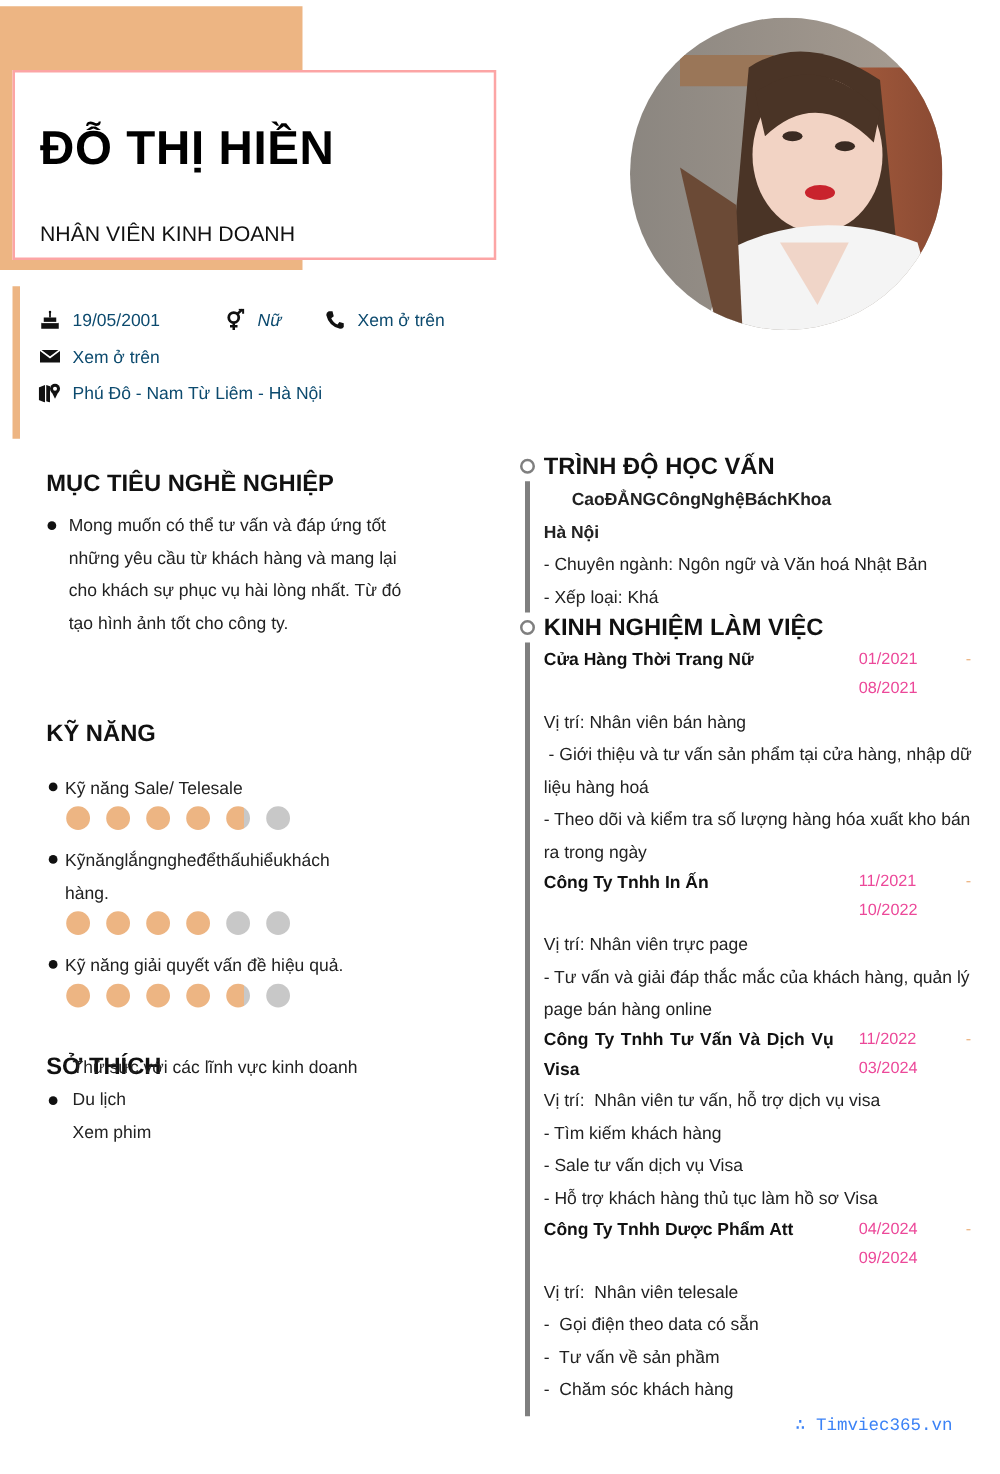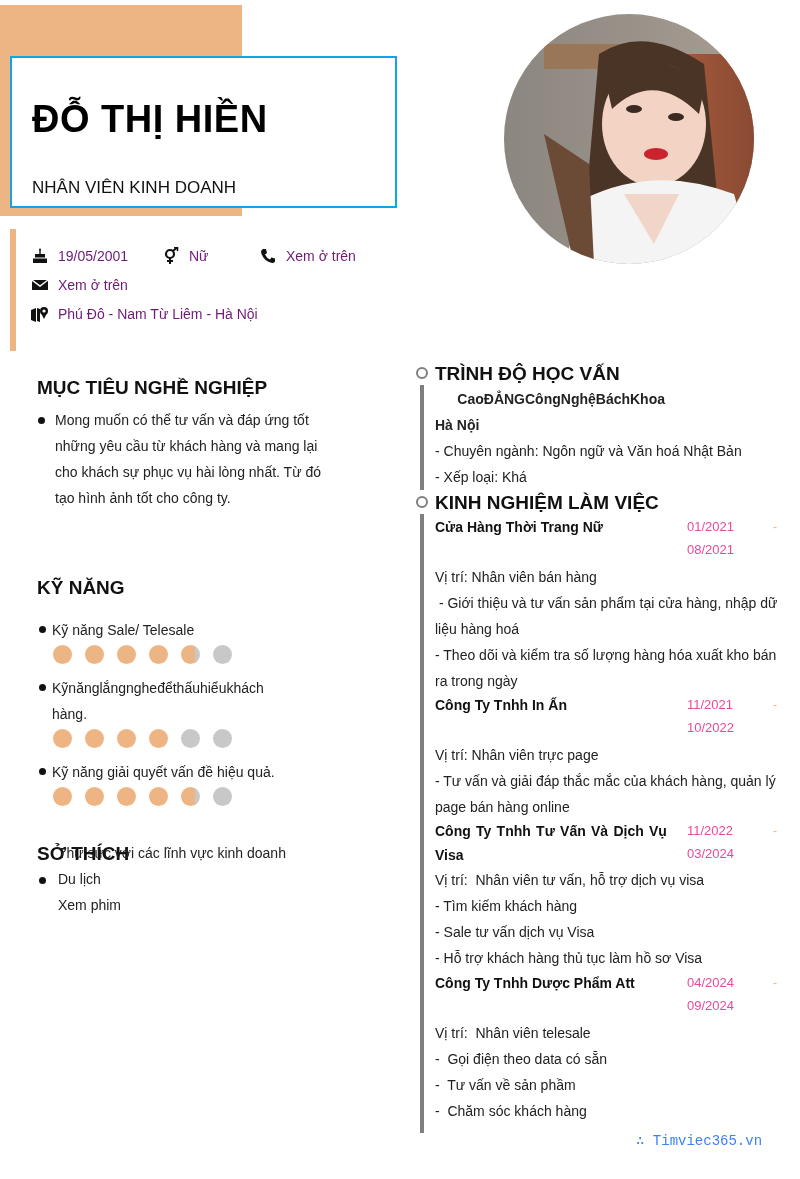--- a/index.html
+++ b/index.html
@@ -1,27 +1,27 @@
 <!DOCTYPE html>
 <html><head>
   <meta charset="utf-8">
   <style>
     * { box-sizing: border-box; margin: 0; padding: 0; }
     html, body { width: 800px; height: 1179px; background: #ffffff; overflow: hidden; }
     body { position: relative; font-family: "Liberation Sans", "DejaVu Sans", sans-serif; color: #111; }
 
     .accent-block { position: absolute; left: 0; top: 5px; width: 242px; height: 211px; background: #edb583; }
-    .name-box { position: absolute; left: 10px; top: 56px; width: 387px; height: 152px; background: #fff; border: 2px solid #0ea5e9; }
+    .name-box { position: absolute; left: 10px; top: 56px; width: 387px; height: 152px; background: #fff; border: 2px solid #fca5a5; }
     .name { position: absolute; left: 20px; top: 40px; font-size: 38px; font-weight: bold; letter-spacing: 0.5px; color: #000; }
     .title { position: absolute; left: 20px; top: 120px; font-size: 17px; color: #111; }
 
     .avatar { position: absolute; left: 504px; top: 14px; width: 250px; height: 250px; border-radius: 50%; overflow: hidden; }
 
     .contact-bar { position: absolute; left: 10px; top: 229px; width: 6px; height: 122px; background: #edb583; }
-    .contact { position: absolute; font-size: 14px; color: #701a75; display: flex; align-items: center; }
+    .contact { position: absolute; font-size: 14px; color: #0c4a6e; display: flex; align-items: center; }
     .contact .ic { width: 20px; height: 18px; margin-right: 8px; display: inline-flex; align-items: center; justify-content: center; }
 
     .section-title { position: absolute; font-size: 19px; font-weight: bold; color: #111; }
     .txt { font-size: 14px; color: #222; line-height: 26px; }
     .bullet { position: absolute; width: 7px; height: 7px; border-radius: 50%; background: #111; }
 
     .dots { position: absolute; display: flex; gap: 13px; }
     .dot { width: 19px; height: 19px; border-radius: 50%; background: #c8c8c8; }
     .dot.on { background: #edb583; }
     .dot.part { background: linear-gradient(90deg, #edb583 0 75%, #c8c8c8 75% 100%); }
@@ -81,21 +81,21 @@
     <svg width="16" height="16" viewBox="0 0 16 16">
         <rect x="1" y="10" width="14" height="5" fill="#111"></rect>
         <rect x="3" y="6" width="10" height="4" fill="#111"></rect>
         <rect x="7.3" y="2" width="1.4" height="4" fill="#111"></rect>
         <circle cx="8" cy="1.5" r="1" fill="#111"></circle>
         <rect x="1" y="9.5" width="14" height="1" fill="#fff"></rect>
       </svg>
   </span>
   <span>19/05/2001</span>
 </div>
-<div class="contact" style="left:161px; top:247px;">
+<div class="contact" style="left:178px; top:247px;font-style:italic;">
   <span class="ic">
     <svg width="16" height="18" viewBox="0 0 16 18">
         <circle cx="7" cy="7" r="4" fill="none" stroke="#111" stroke-width="2.2"></circle>
         <line x1="7" y1="11" x2="7" y2="17" stroke="#111" stroke-width="2"></line>
         <line x1="4" y1="14" x2="10" y2="14" stroke="#111" stroke-width="2"></line>
         <line x1="10" y1="4" x2="14" y2="0.5" stroke="#111" stroke-width="2"></line>
         <path d="M11,0.5 L14.5,0.5 L14.5,4" fill="none" stroke="#111" stroke-width="1.6"></path>
       </svg>
   </span>
   <span>Nữ</span>

